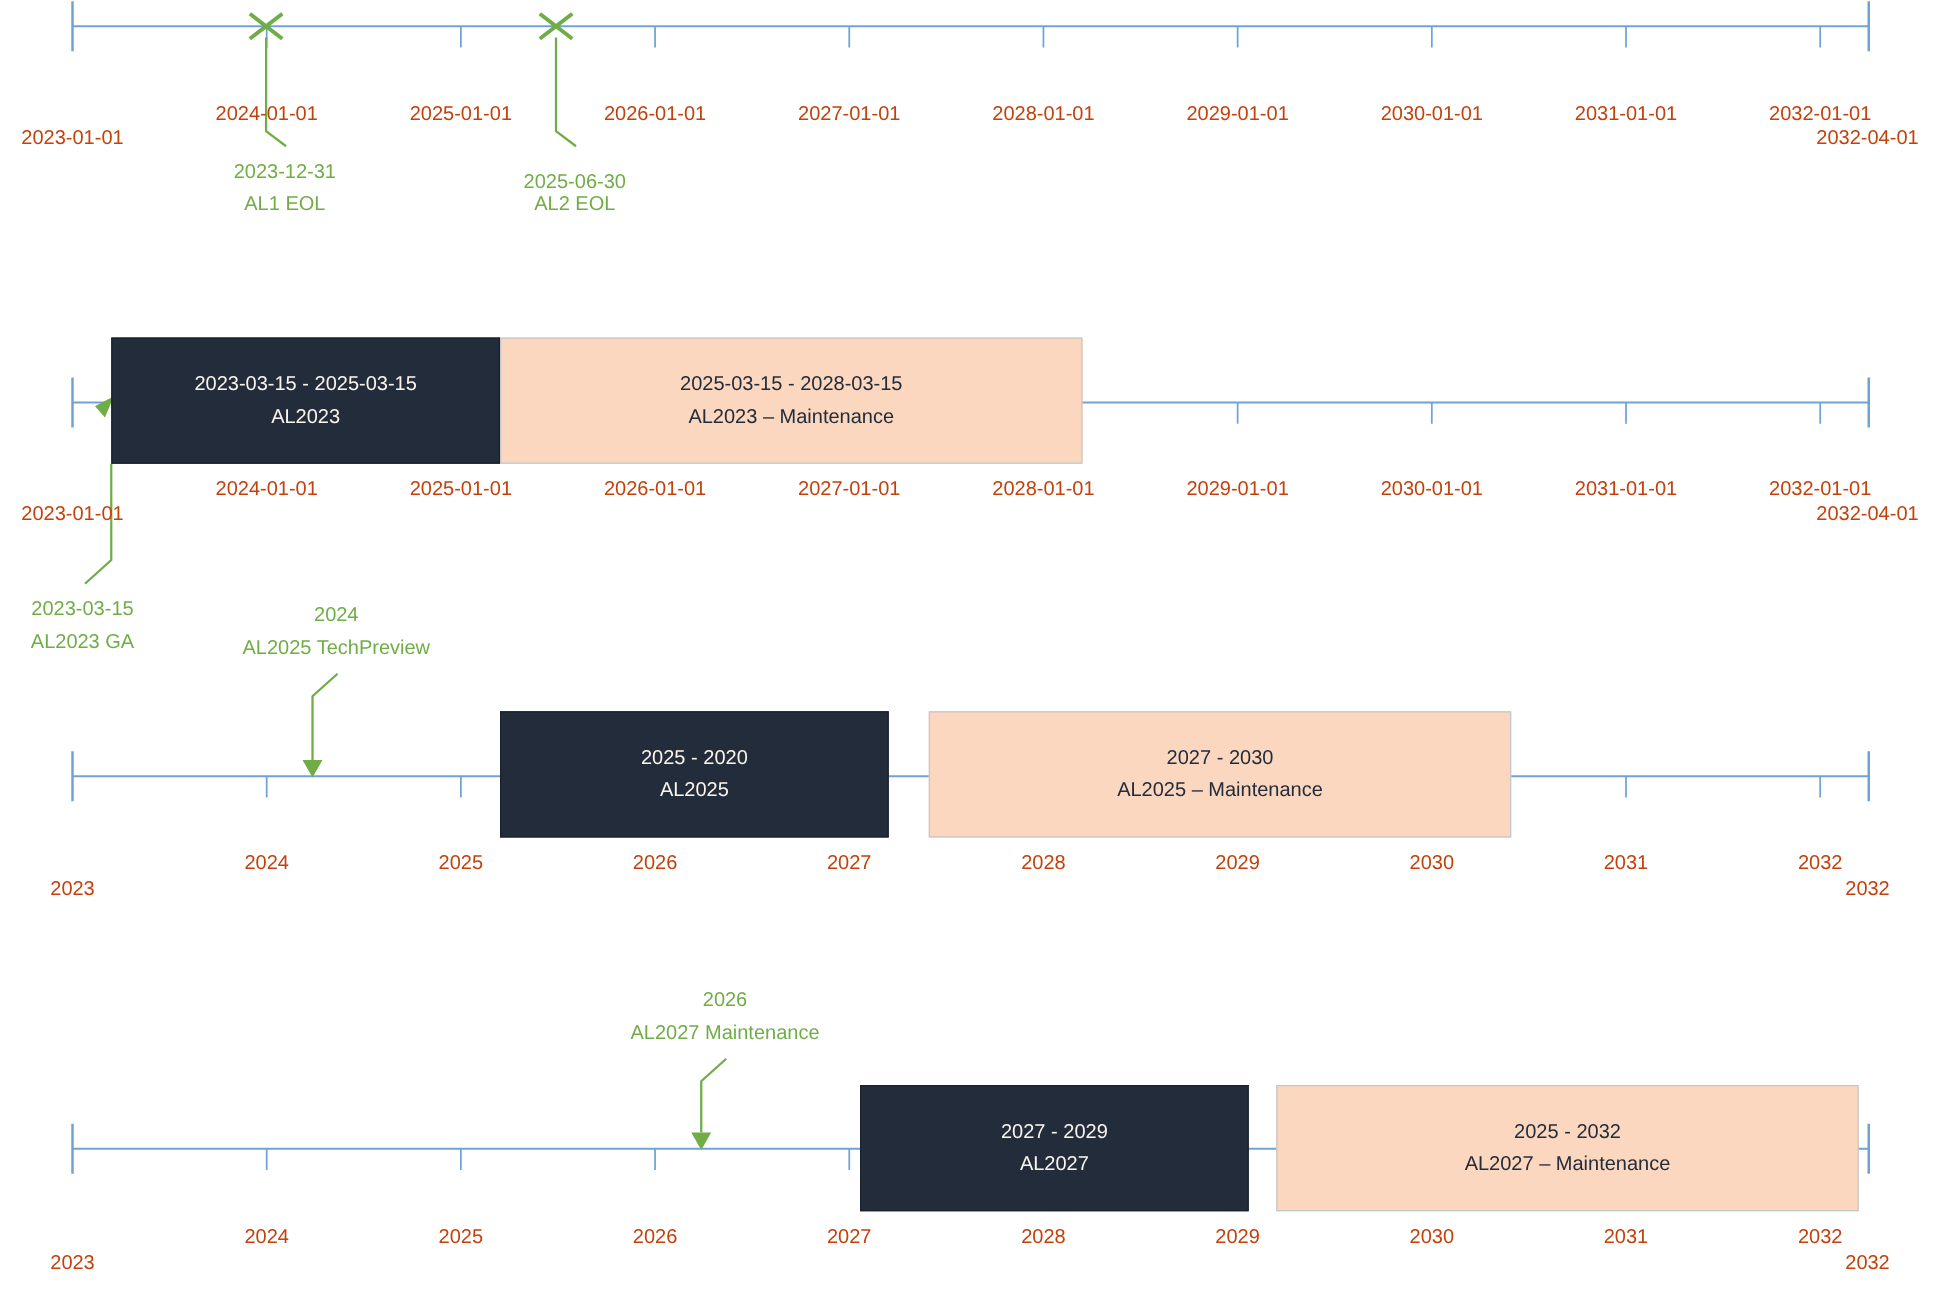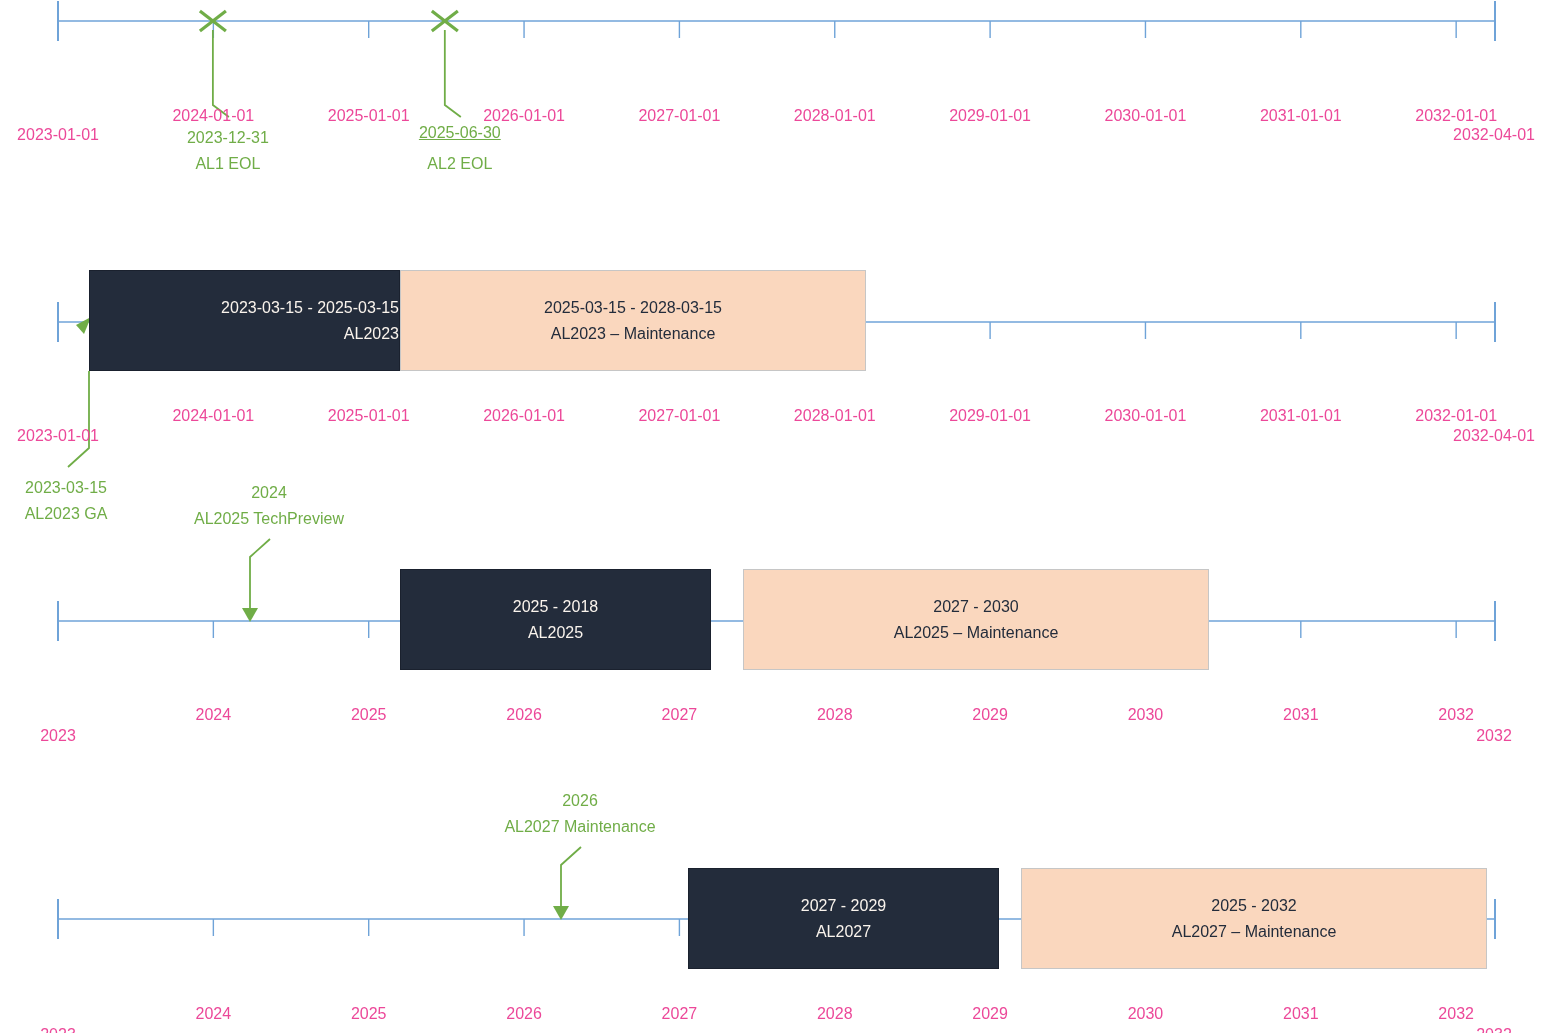--- a/index.html
+++ b/index.html
@@ -1,20 +1,20 @@
 <!DOCTYPE html>
 <html><head>
 <meta charset="utf-8">
 <style>
   html,body{margin:0;padding:0;background:#ffffff;}
   body{font-family:"Liberation Sans", sans-serif;}
   #stage{position:relative;width:1553px;height:1033px;overflow:hidden;background:#fff;}
   #diagram-svg{position:absolute;left:0;top:0;}
   .lbl{position:absolute;transform:translate(-50%,-50%);font-size:16px;white-space:nowrap;line-height:18px;}
-  .blue{color:#ec4899;margin-top:24px;}
+  .blue{color:#c2410c;}
   .green{color:#70AD47;text-align:center;}
   .bar{position:absolute;box-sizing:border-box;display:flex;flex-direction:column;
        align-items:center;justify-content:center;text-align:center;
        font-size:16px;line-height:26px;}
   .bar.dark{background:#232C3B;color:#FAF4ED;border:1px solid #1A212E;}
   .bar.light{background:#FAD7BE;color:#232C3B;border:1px solid #C6C6C6;}
   .bar span{display:block;white-space:nowrap;}
 </style>
 </head>
 <body>
@@ -89,34 +89,34 @@
       <div class="lbl blue" style="left: 679.405px; top: 92px;">2027-01-01</div>
       <div class="lbl blue" style="left: 834.757px; top: 92px;">2028-01-01</div>
       <div class="lbl blue" style="left: 990.108px; top: 92px;">2029-01-01</div>
       <div class="lbl blue" style="left: 1145.46px; top: 92px;">2030-01-01</div>
       <div class="lbl blue" style="left: 1300.81px; top: 92px;">2031-01-01</div>
       <div class="lbl blue" style="left: 1456.16px; top: 92px;">2032-01-01</div>
       <div class="lbl blue" style="left: 58px; top: 111px;">2023-01-01</div>
       <div class="lbl blue" style="left: 1494px; top: 111px;">2032-04-01</div>
       <div class="lbl green" style="left: 227.885px; top: 138px;">2023-12-31</div>
       <div class="lbl green" style="left: 227.885px; top: 164px;">AL1 EOL</div>
-      <div class="lbl green" style="left: 459.825px; top: 133px; text-decoration: underline;">2025-06-30</div>
+      <div class="lbl green" style="left: 459.825px; top: 146px;">2025-06-30</div>
       <div class="lbl green" style="left: 459.825px; top: 164px;">AL2 EOL</div>
       <div class="lbl blue" style="left: 213.351px; top: 392px;">2024-01-01</div>
       <div class="lbl blue" style="left: 368.703px; top: 392px;">2025-01-01</div>
       <div class="lbl blue" style="left: 524.054px; top: 392px;">2026-01-01</div>
       <div class="lbl blue" style="left: 679.405px; top: 392px;">2027-01-01</div>
       <div class="lbl blue" style="left: 834.757px; top: 392px;">2028-01-01</div>
       <div class="lbl blue" style="left: 990.108px; top: 392px;">2029-01-01</div>
       <div class="lbl blue" style="left: 1145.46px; top: 392px;">2030-01-01</div>
       <div class="lbl blue" style="left: 1300.81px; top: 392px;">2031-01-01</div>
       <div class="lbl blue" style="left: 1456.16px; top: 392px;">2032-01-01</div>
       <div class="lbl blue" style="left: 58px; top: 412px;">2023-01-01</div>
       <div class="lbl blue" style="left: 1494px; top: 412px;">2032-04-01</div>
-      <div class="bar dark" style="left: 89px; top: 270px; width: 311px; height: 101px; align-items: flex-end;">
+      <div class="bar dark" style="left: 89px; top: 270px; width: 311px; height: 101px;">
         <span>2023-03-15 - 2025-03-15</span>
         <span>AL2023</span>
       </div>
       <div class="bar light" style="left: 400px; top: 270px; width: 466px; height: 101px;">
         <span>2025-03-15 - 2028-03-15</span>
         <span>AL2023 – Maintenance</span>
       </div>
       <div class="lbl green" style="left: 66px; top: 488px;">2023-03-15</div>
       <div class="lbl green" style="left: 66px; top: 514px;">AL2023 GA</div>
       <div class="lbl blue" style="left: 213.351px; top: 691px;">2024</div>
@@ -124,21 +124,21 @@
       <div class="lbl blue" style="left: 524.054px; top: 691px;">2026</div>
       <div class="lbl blue" style="left: 679.405px; top: 691px;">2027</div>
       <div class="lbl blue" style="left: 834.757px; top: 691px;">2028</div>
       <div class="lbl blue" style="left: 990.108px; top: 691px;">2029</div>
       <div class="lbl blue" style="left: 1145.46px; top: 691px;">2030</div>
       <div class="lbl blue" style="left: 1300.81px; top: 691px;">2031</div>
       <div class="lbl blue" style="left: 1456.16px; top: 691px;">2032</div>
       <div class="lbl blue" style="left: 58px; top: 712px;">2023</div>
       <div class="lbl blue" style="left: 1494px; top: 712px;">2032</div>
       <div class="bar dark" style="left: 400px; top: 569px; width: 311px; height: 101px;">
-        <span>2025 - 2018</span>
+        <span>2025 - 2020</span>
         <span>AL2025</span>
       </div>
       <div class="bar light" style="left: 710px; top: 569px; width: 466px; height: 101px; margin-left: 33px;">
         <span>2027 - 2030</span>
         <span>AL2025 – Maintenance</span>
       </div>
       <div class="lbl green" style="left: 269px; top: 493px;">2024</div>
       <div class="lbl green" style="left: 269px; top: 519px;">AL2025 TechPreview</div>
       <div class="lbl blue" style="left: 213.351px; top: 990px;">2024</div>
       <div class="lbl blue" style="left: 368.703px; top: 990px;">2025</div>

